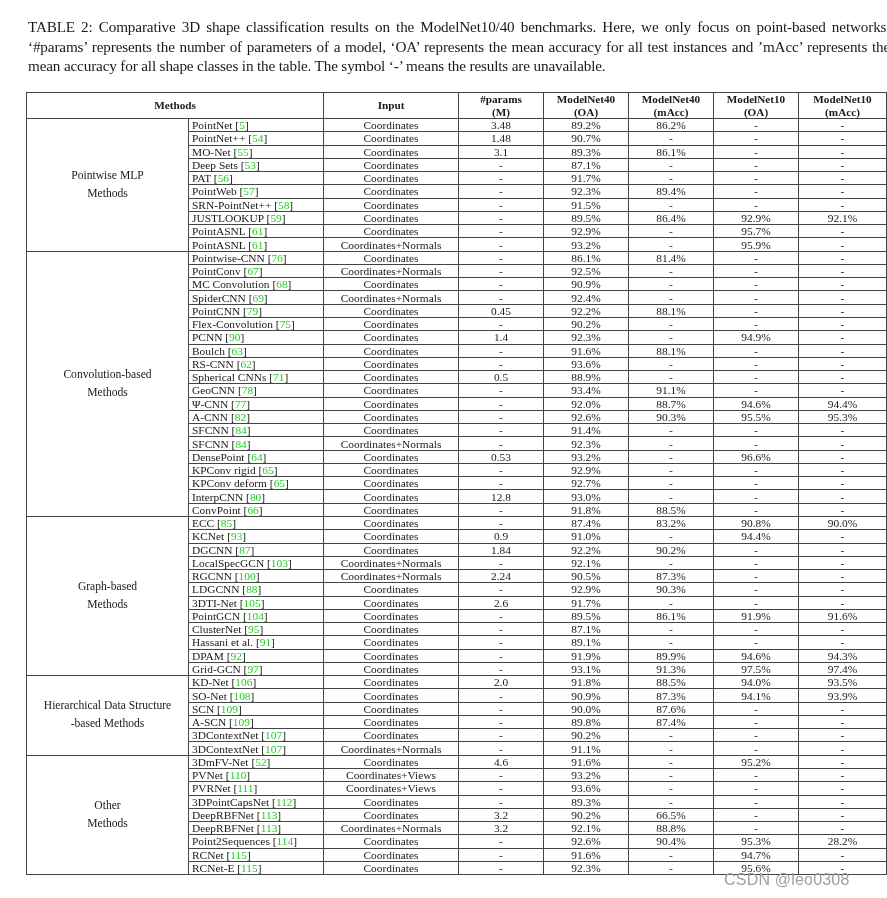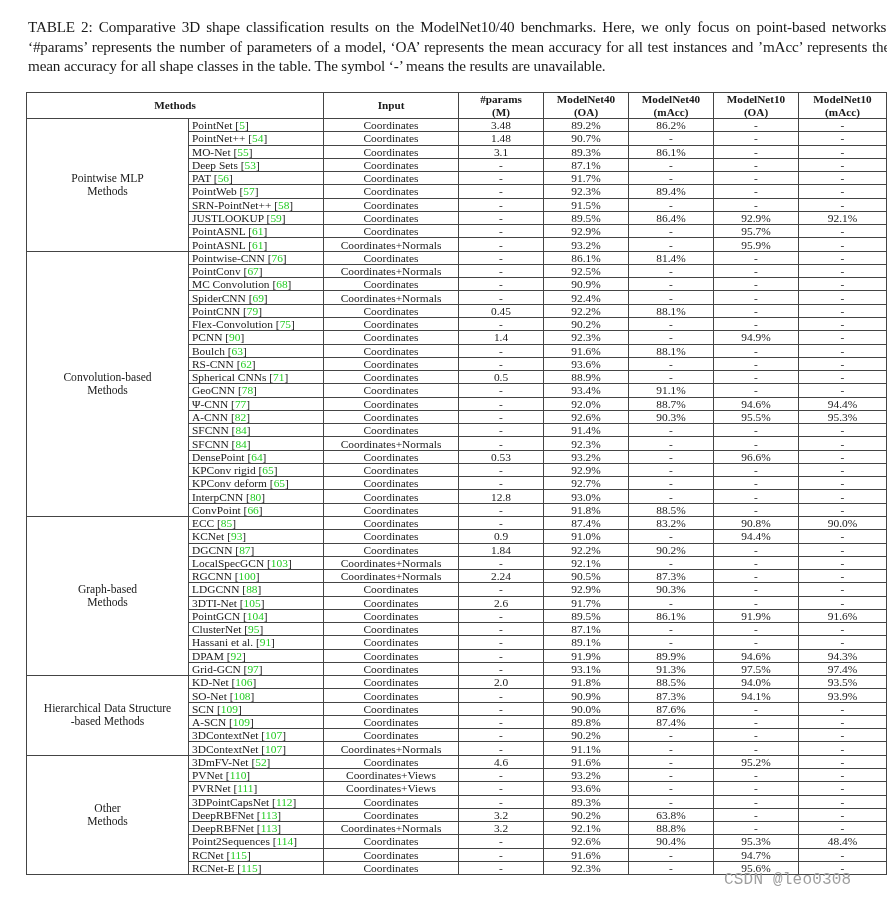--- a/index.html
+++ b/index.html
@@ -6,24 +6,24 @@
   body { width: 887px; height: 898px; position: relative; overflow: hidden;
          font-family: "Liberation Serif", "DejaVu Serif", serif; color: #1a1a1a; }
   .caption { position: absolute; left: 28px; top: 2px; width: 862px;
              font-size: 15.2px; line-height: 19.5px; text-align: justify; letter-spacing: -0.15px; }
   table.results { position: absolute; left: 26px; top: 92px; width: 860px;
                   border-collapse: collapse; table-layout: fixed; font-size: 11.4px; }
   table.results th, table.results td { border: 1px solid #444; padding: 0 3px; line-height: 12px; }
   table.results th { font-weight: bold; height: 25px; text-align: center; font-size: 11.2px; line-height: 12.5px; }
   table.results td { height: 12.27px; text-align: center; white-space: nowrap; overflow: hidden; }
   table.results td.method { text-align: left; padding-right: 4px; }
-  table.results td.group { text-align: center; white-space: normal; font-size: 11.6px; line-height: 13px; vertical-align: middle; }
+  table.results td.group { text-align: center; white-space: normal; font-size: 11.6px; line-height: 18px; vertical-align: middle; }
   tr.row-even td { border-top-color: #888; }
   .cite { color: #22cc22; }
-  .watermark { position: absolute; left: 724px; top: 871px; font-family: Liberation Mono, monospace;
+  .watermark { position: absolute; left: 724px; top: 871px; font-family: Liberation Sans, sans-serif;
                font-size: 16px; color: #9a9a9a; letter-spacing: 0.2px; opacity: 0.95; }
 </style>
 </head>
 <body>
 
 <p class="caption">TABLE 2: Comparative 3D shape classification results on the ModelNet10/40 benchmarks. Here, we only focus on point-based networks. ‘#params’ represents the number of parameters of a model, ‘OA’ represents the mean accuracy for all test instances and ’mAcc’ represents the mean accuracy for all shape classes in the table. The symbol ‘-’ means the results are unavailable.</p>
 
 <table class="results">
   <colgroup>
     <col style="width:162px">
@@ -518,41 +518,41 @@
         <td>89.3%</td>
         <td>-</td>
         <td>-</td>
         <td>-</td>
       </tr>
       <tr>
         <td class="method"><span>DeepRBFNet</span> [<span class="cite">113</span>]</td>
         <td>Coordinates</td>
         <td>3.2</td>
         <td>90.2%</td>
-        <td>63.8%</td>
+        <td>66.5%</td>
         <td>-</td>
         <td>-</td>
       </tr>
       <tr class="row-even">
         <td class="method"><span>DeepRBFNet</span> [<span class="cite">113</span>]</td>
         <td>Coordinates+Normals</td>
         <td>3.2</td>
         <td>92.1%</td>
         <td>88.8%</td>
         <td>-</td>
         <td>-</td>
       </tr>
       <tr>
         <td class="method"><span>Point2Sequences</span> [<span class="cite">114</span>]</td>
         <td>Coordinates</td>
         <td>-</td>
         <td>92.6%</td>
         <td>90.4%</td>
         <td>95.3%</td>
-        <td>48.4%</td>
+        <td>28.2%</td>
       </tr>
       <tr class="row-even">
         <td class="method"><span>RCNet</span> [<span class="cite">115</span>]</td>
         <td>Coordinates</td>
         <td>-</td>
         <td>91.6%</td>
         <td>-</td>
         <td>94.7%</td>
         <td>-</td>
       </tr>

